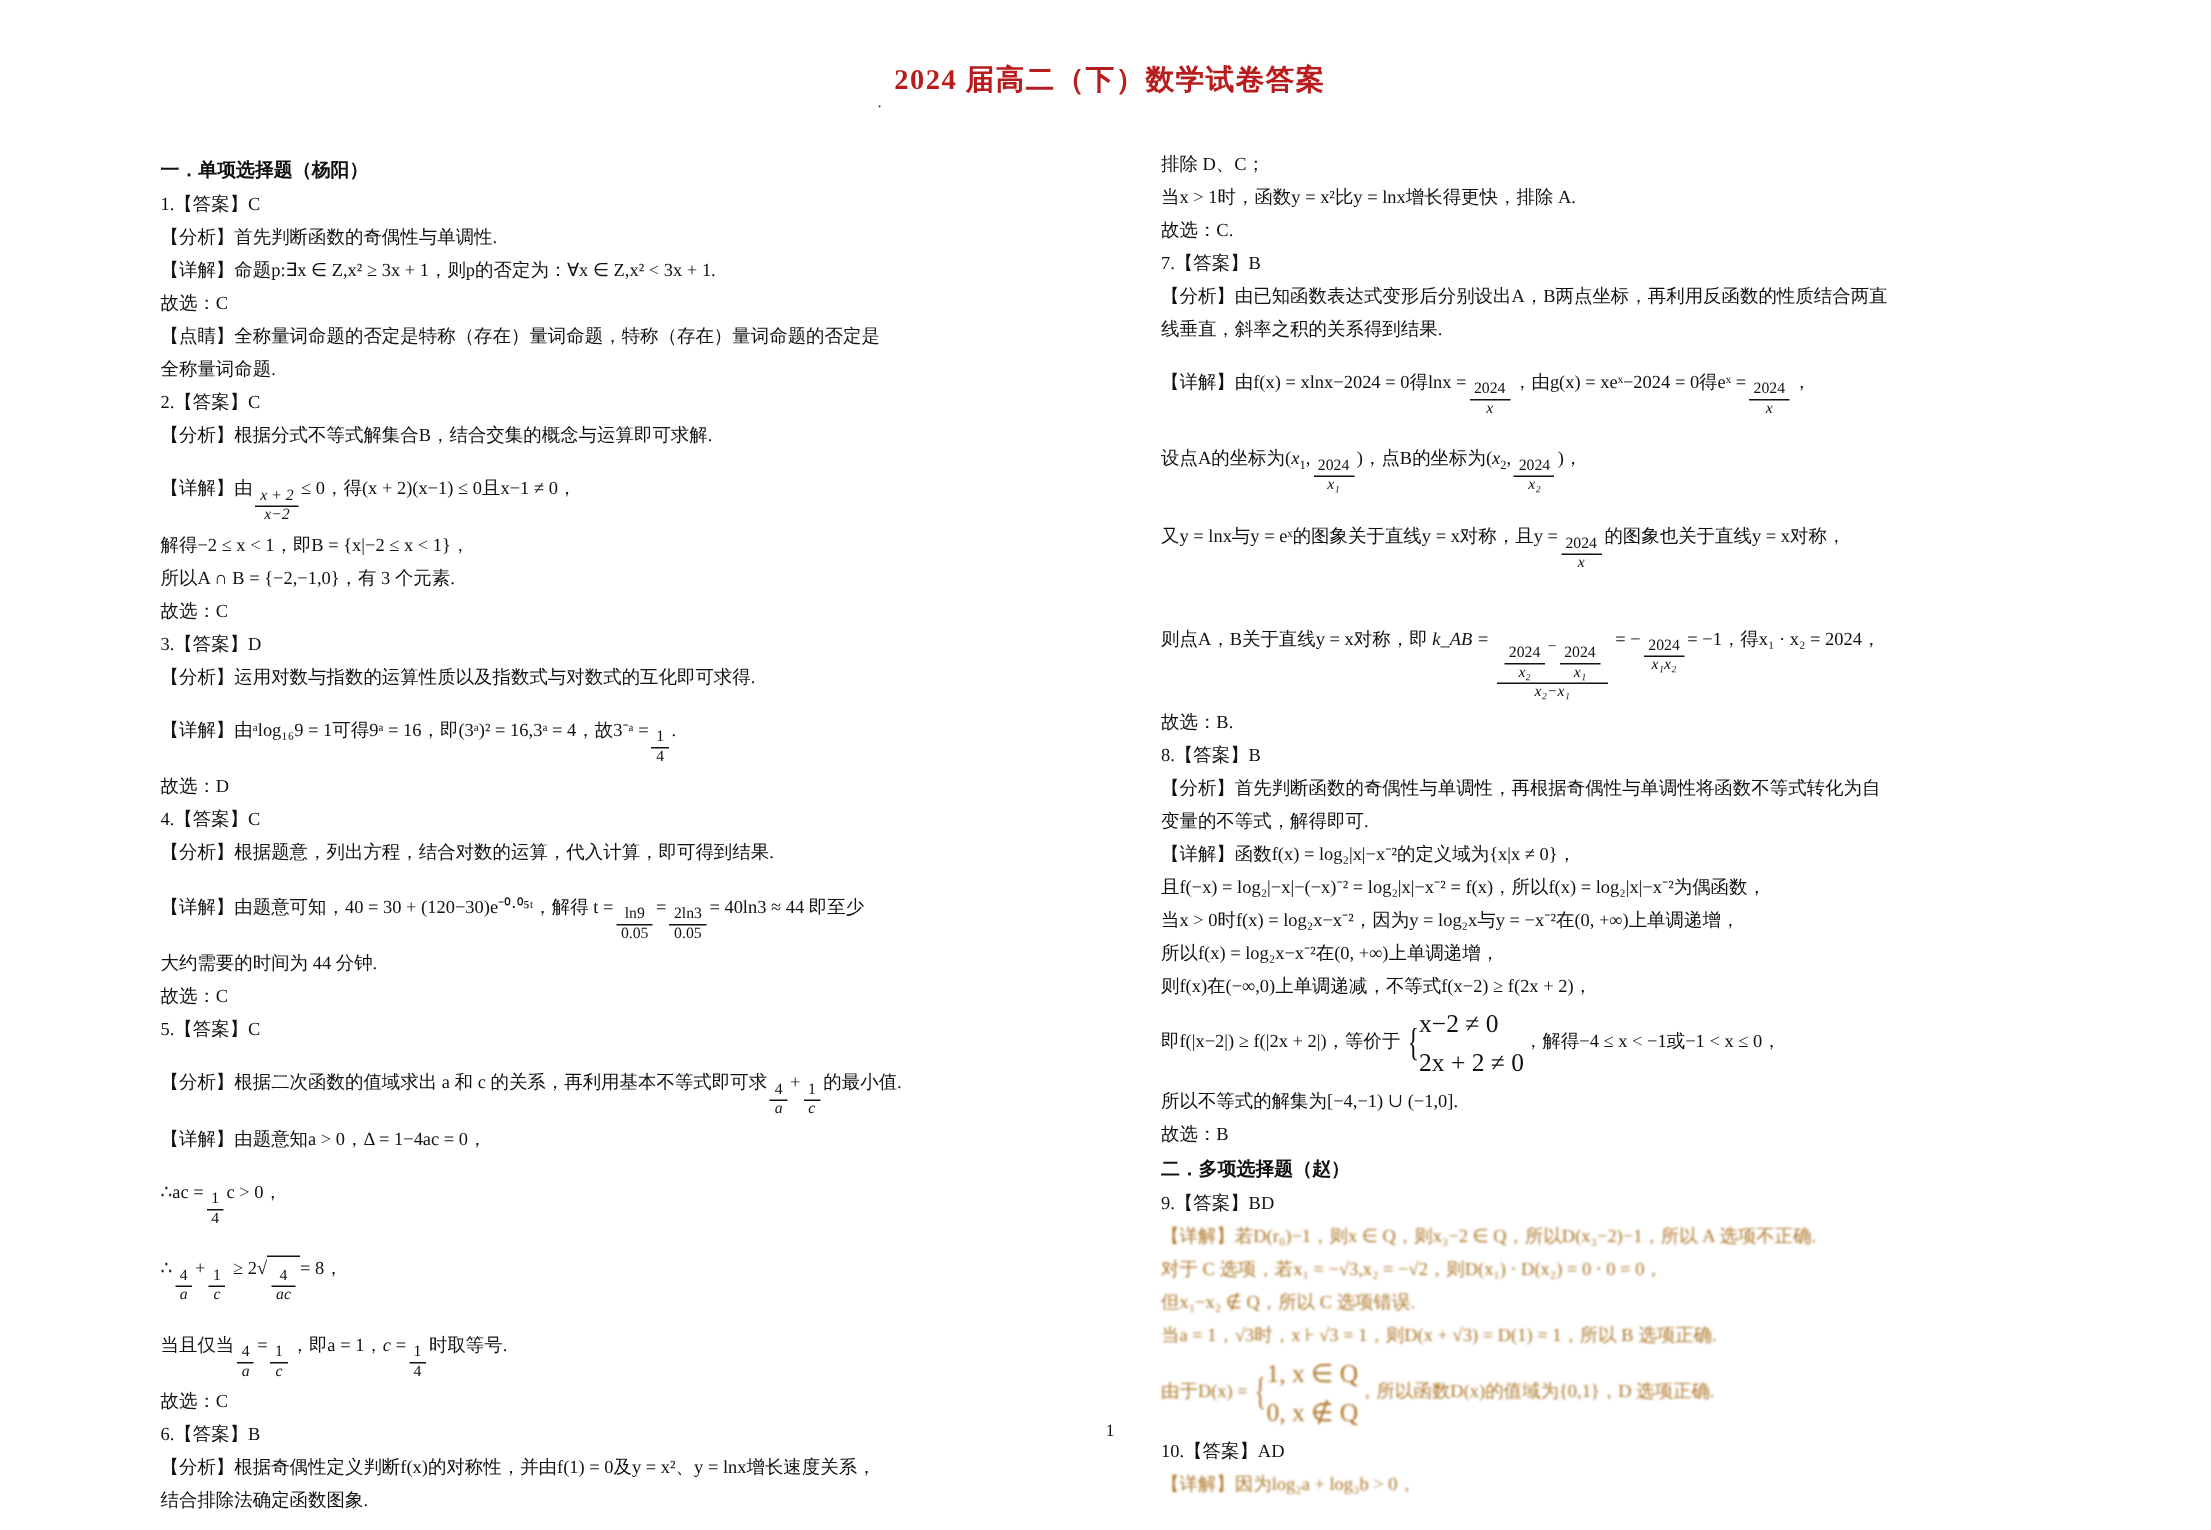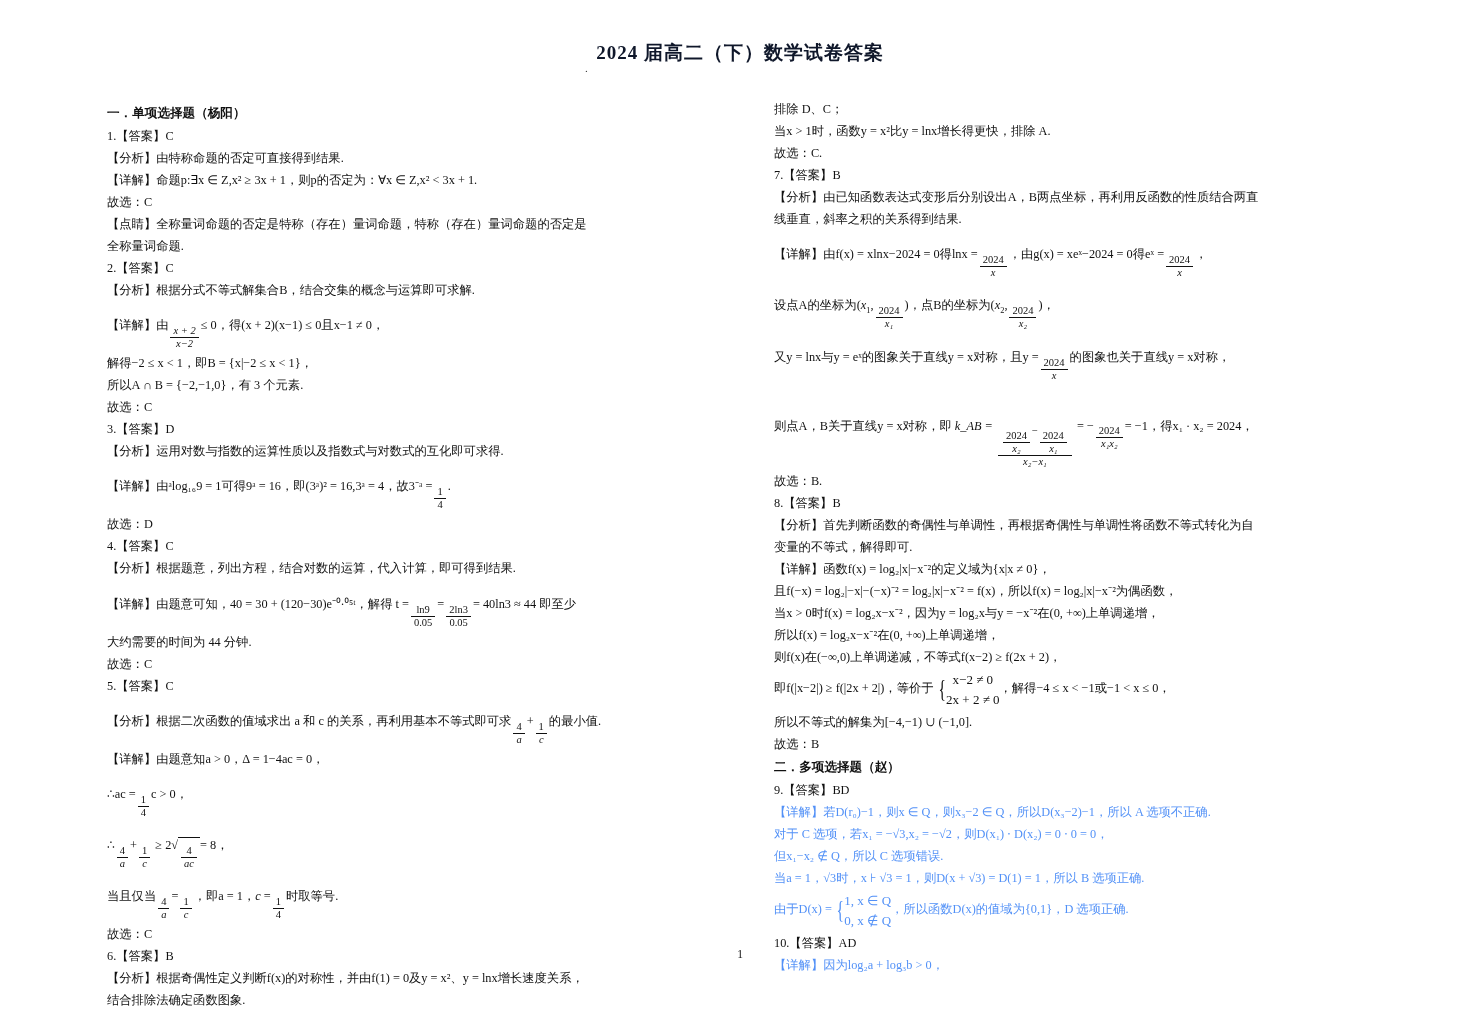--- a/index.html
+++ b/index.html
@@ -32,21 +32,21 @@
     font-size: 11px;
     color: #333;
   }
   .title {
     text-align: center;
     font-size: 19px;
     font-weight: bold;
     letter-spacing: 1px;
     margin: 0 0 6px 0;
     font-family: "Liberation Serif", serif;
-    color: #0f172a;
+    color: #b91c1c;
   }
   .cols {
     position: absolute;
     top: 60px;
     left: 12px;
     width: 1290px;
     display: flex;
     gap: 44px;
   }
   .col {
@@ -77,38 +77,38 @@
     vertical-align: middle;
     text-align: center;
     font-size: 10.5px;
     line-height: 1.15;
     margin: 0 2px;
   }
   .frac .num { display: block; padding: 0 3px; margin-top: 22px; }
   .frac .den { display: block; border-top: 1px solid #111; padding: 0 3px; }
   sub, sup { font-size: 0.68em; }
   .blur {
-    color: #3b82f6;
+    color: #a16207;
     filter: blur(0.55px);
     opacity: 0.88;
   }
   .brace {
     display: inline-block;
     vertical-align: middle;
     font-size: 26px;
     line-height: 0.8;
     transform: scaleX(0.6);
     margin: 0 -2px 0 2px;
   }
   .stack {
     display: inline-block;
     vertical-align: middle;
-    font-size: 13px;
+    font-size: 17px;
     line-height: 1.5;
-    text-align: center;
+    text-align: left;
   }
   .pagenum {
     position: absolute;
     left: 0;
     right: 0;
     bottom: 10px;
     text-align: center;
     font-size: 11.5px;
     color: #111;
   }
@@ -125,21 +125,21 @@
 
     <h1 class="title">2024 届高二（下）数学试卷答案</h1>
 
     <div class="cols">
 
       <div class="col left">
 
         <p class="sec">一．单项选择题（杨阳）</p>
 
         <p>1.【答案】C</p>
-        <p>【分析】由特称命题的否定可直接得到结果.</p>
+        <p>【分析】首先判断函数的奇偶性与单调性.</p>
         <p>【详解】命题p:∃x ∈ Z,x² ≥ 3x + 1，则p的否定为：∀x ∈ Z,x² &lt; 3x + 1.</p>
         <p>故选：C</p>
         <p>【点睛】全称量词命题的否定是特称（存在）量词命题，特称（存在）量词命题的否定是</p>
         <p>全称量词命题.</p>
 
         <p>2.【答案】C</p>
         <p>【分析】根据分式不等式解集合B，结合交集的概念与运算即可求解.</p>
         <p class="mathline">
           <span>【详解】由</span><span class="frac"><span class="num it">x + 2</span><span class="den it">x−2</span></span><span>≤ 0，得(x + 2)(x−1) ≤ 0且x−1 ≠ 0，</span>
         </p>

